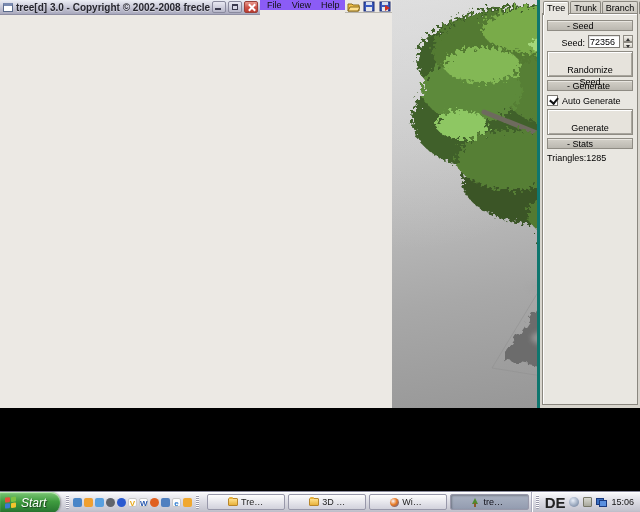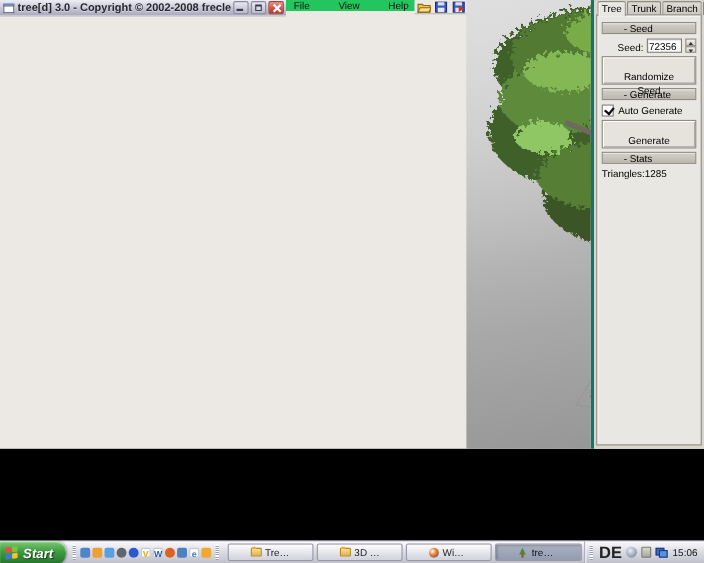--- a/index.html
+++ b/index.html
@@ -19,21 +19,21 @@
           border:1px solid #8a8a9e;background:linear-gradient(#e8e8f2,#b8b8ca);}
   .winbtn.close{background:linear-gradient(#e89a8e,#cf5146 55%,#b93c32);border-color:#9a4038;}
   .glyph-min{position:absolute;left:2px;bottom:2px;width:6px;height:2px;background:#3a3a4e;}
   .glyph-restore{position:absolute;left:3px;top:2px;width:6px;height:6px;border:1px solid #3a3a4e;border-top-width:2px;background:#d8d8e6;}
   .glyph-close{position:absolute;left:2px;top:1px;width:9px;height:9px;}
   .glyph-close::before,.glyph-close::after{content:"";position:absolute;left:4px;top:0;width:2px;height:9px;background:#fff;}
   .glyph-close::before{transform:rotate(45deg);}
   .glyph-close::after{transform:rotate(-45deg);}
 
   
-  .menubar{height:10px;display:flex;align-items:center;background:#22c55e;font-size:9px;color:#111;padding-left:2px;gap:16px;}
+  .menubar{height:10px;display:flex;align-items:center;background:#8b5cf6;font-size:9px;color:#111;padding-left:2px;gap:0;}
   .menu-item{padding:0 5px;line-height:10px;}
   .toolbar{height:13px;display:flex;align-items:center;background:#ece9e4;border-bottom:1px solid #b8b5ae;padding-left:2px;gap:3px;}
   .tb{width:13px;height:11px;display:flex;align-items:center;justify-content:center;}
   .tb svg{display:block;}
 
   
   .main{flex:1;display:flex;min-height:0;}
   .viewport{flex:1;position:relative;overflow:hidden;
      background:linear-gradient(170deg,#dcdcdc 0%,#c6c6c6 35%,#a8a8a8 72%,#979797 100%);}
   .viewport::before{content:"";position:absolute;inset:0;
@@ -71,21 +71,21 @@
   .taskbar{position:absolute;left:0;bottom:0;width:640px;height:21px;
      background:linear-gradient(#fbfbfd,#dddde5 45%,#c6c6d0 90%,#bcbcc8);
      border-top:1px solid #8a8a9c;box-shadow:inset 0 1px 0 #ffffff;display:flex;align-items:stretch;}
   .start-btn{width:60px;height:21px;flex:none;border-radius:0 9px 9px 0;
      background:linear-gradient(#7ec878,#3f9c3f 45%,#2c7e33 85%,#256b2b);
      box-shadow:inset 0 1px 1px #c9f0c0, 1px 0 2px #00000055;display:flex;align-items:center;gap:4px;padding:0 6px 0 5px;}
   .start-flag{width:12px;height:12px;display:grid;grid-template-columns:5px 5px;grid-template-rows:5px 5px;gap:1px;transform:skewY(-6deg);}
   .start-flag i{border-radius:1px;}
   .start-flag .f1{background:#e8503a;}.start-flag .f2{background:#7dc242;}
   .start-flag .f3{background:#3a7bd5;}.start-flag .f4{background:#f2c42d;}
-  .start-label{color:#fff;font-weight:bold;font-style:italic;font-size:12px;text-shadow:1px 1px 1px #00000088;}
+  .start-label{color:#fff;font-weight:normal;font-style:italic;font-size:12px;text-shadow:1px 1px 1px #00000088;}
   .ql{display:flex;align-items:center;gap:2px;padding:0 4px;flex:none;}
   .handle{width:3px;height:14px;margin:0 2px;background:repeating-linear-gradient(#ffffff 0 1px,#9a9aac 1px 2px);border-radius:1px;flex:none;}
   .qlicon{width:9px;height:9px;border-radius:2px;flex:none;font-size:8px;font-weight:bold;line-height:9px;text-align:center;color:#fff;}
   .ql1{background:#4a86c8;} .ql2{background:#f0a030;} .ql3{background:#58a0e0;}
   .ql4{background:#60646c;border-radius:50%;} .ql5{background:#2a5ad0;border-radius:50%;}
   .ql6{background:#fdfdfd;color:#e8a818;border:1px solid #c8c8c8;}
   .ql7{background:#fdfdfd;color:#2a5ab0;border:1px solid #c8c8c8;}
   .ql8{background:#e06020;border-radius:50%;} .ql9{background:#5080c0;}
   .ql10{background:#fdfdfd;color:#2a7ad0;border:1px solid #c8c8c8;}
   .ql11{background:#f0a830;}

